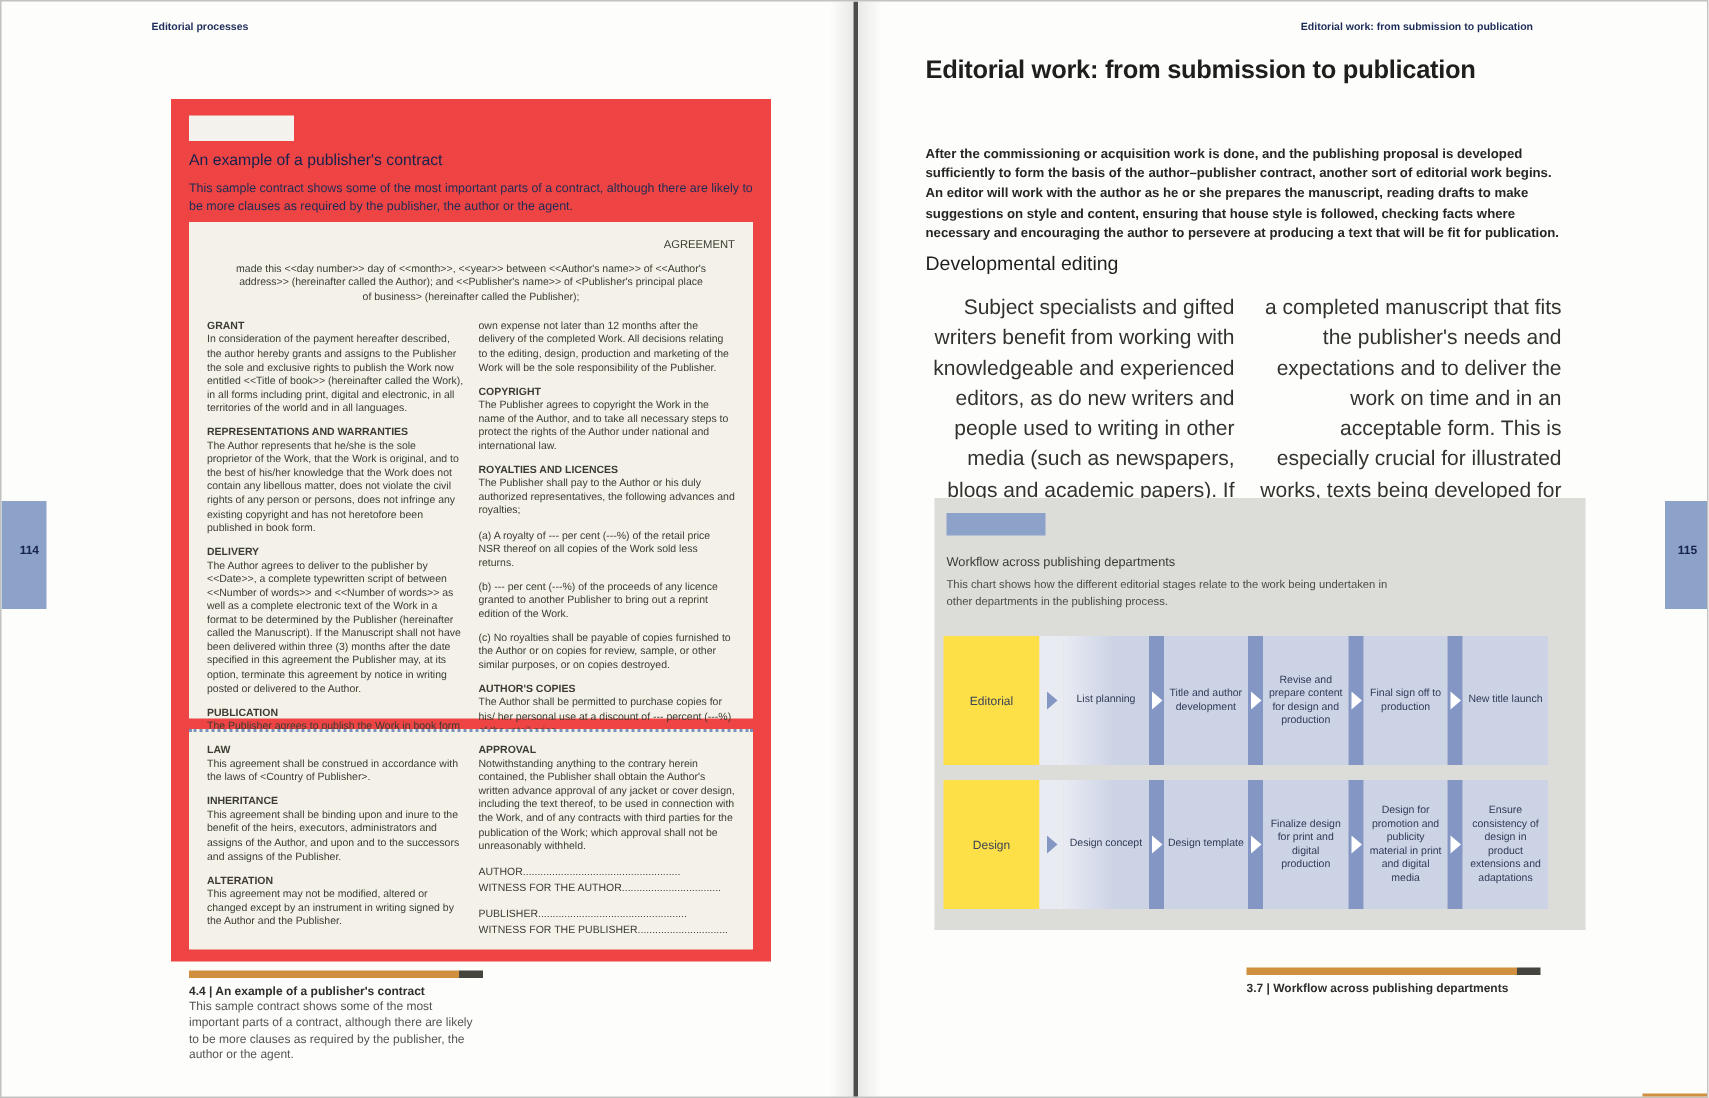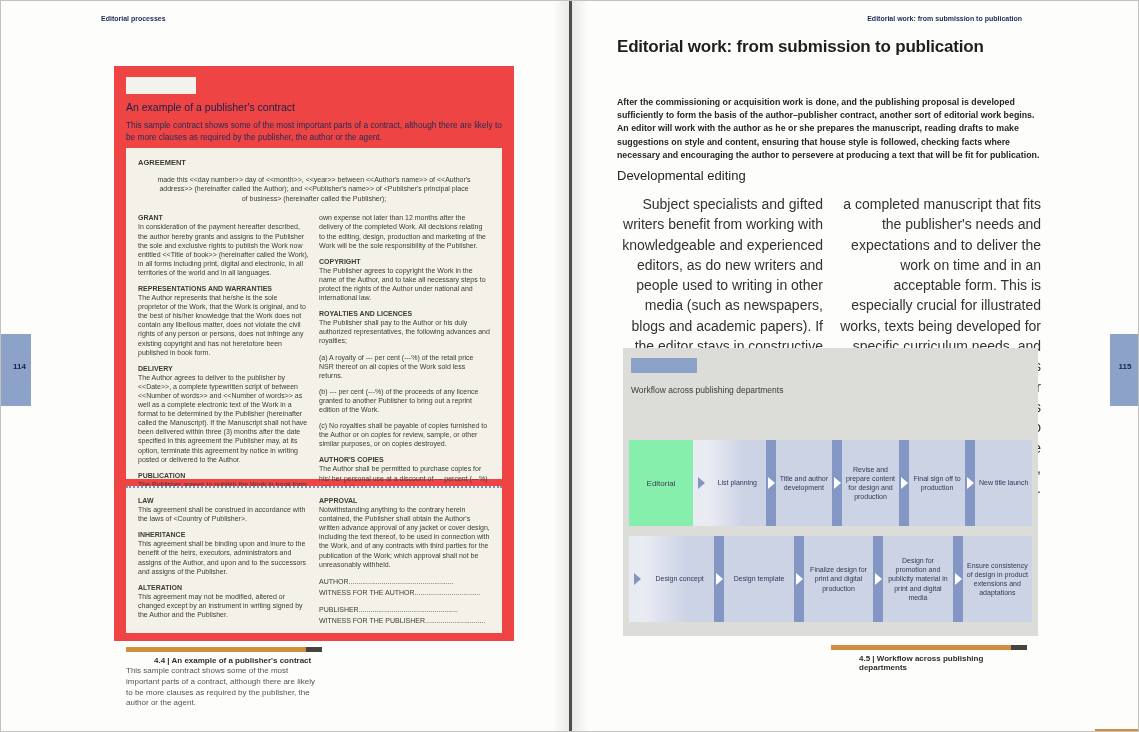--- a/index.html
+++ b/index.html
@@ -26,52 +26,52 @@
 
   
   .blue-panel { left:113px; top:65px; width:400px; height:575px; background:#ef4444; }
   .panel-label { position:absolute; left:12px; top:11px; width:70px; height:17px; background:#f3f2ec; }
   .panel-title { position:absolute; left:12px; top:35px; font-size:10.5px; color:#14224d; }
   .panel-sub { position:absolute; left:12px; top:53px; width:378px; font-size:8.3px; line-height:1.45; color:#1d2c55; }
 
   .contract-card { position:absolute; left:12px; width:376px; background:#f4f2e8; box-sizing:border-box; padding:8px 12px; }
   .card-1 { top:82px; height:331px; }
   .card-2 { top:420px; height:147px; border-top:2px dotted #7b91bd; }
-  .agr-title { text-align:left; font-size:7.5px; font-weight:bold; color:#3c3c33; margin:2px 0 8px; }
+  .agr-title { text-align:right; font-size:7.5px; font-weight:normal; color:#3c3c33; margin:2px 0 8px; }
   .agr-preamble { text-align:center; font-size:7px; line-height:1.35; color:#3c3c33; margin:0 18px 10px; }
   .c-cols { display:flex; gap:10px; }
   .c-col { flex:1; }
   .c-sec { margin-bottom:7px; }
   .c-h { font-size:7px; font-weight:bold; color:#3c3c33; line-height:1.3; }
   .c-h:empty { display:none; }
   .c-b { font-size:7px; line-height:1.3; color:#3c3c33; }
   .sig { font-size:7px; line-height:1.6; color:#3c3c33; white-space:nowrap; overflow:hidden; }
 
   
   .cap-bar { height:5px; background:linear-gradient(to right, #d08f3e 92%, #45453d 92%); }
-  .cap-title { font-size:8px; font-weight:bold; color:#2e2e2a; margin-top:4px;margin-left:28px; }
+  .cap-title { font-size:8px; font-weight:bold; color:#2e2e2a; margin-top:4px; }
   .cap-body { font-size:8px; line-height:1.35; color:#55554f; margin-top:1px; }
   .cap-44 { left:125px; top:646px; width:196px; }
   .cap-45 { left:830px; top:644px; width:196px; }
 
   
   .rp-title { left:616px; top:36px; width:430px; font-size:17px; font-weight:bold; color:#1e1e1b; letter-spacing:-0.2px; }
   .rp-intro { left:616px; top:95px; width:426px; font-size:8.8px; font-weight:bold; line-height:1.5; color:#262622; }
   .rp-sec-head { left:616px; top:167px; font-size:13px; font-weight:normal; color:#1e1e1b; }
   .rp-cols { left:616px; top:193px; width:424px; display:flex; gap:12px; }
   .rp-col { flex:1; font-size:14px; line-height:1.45; color:#33332e;text-align:right; }
 
   
-  .dgm-panel { left:622px; top:347px; width:415px; height:288px; background:#dcdcd9; }
+  .dgm-panel { left:622px; top:331px; width:415px; height:288px; background:#dcdcd9;padding-left:19px; }
   .dgm-label { position:absolute; left:8px; top:10px; width:66px; height:15px; background:#8da2c9; }
   .dgm-title { position:absolute; left:8px; top:37px; font-size:8.5px; color:#3a3a35; }
   .dgm-desc { position:absolute; left:8px; top:53px; width:310px; font-size:7.5px; line-height:1.4; color:#4c4c46; }
   .flow-rows { position:absolute; left:6px; top:92px; width:403px; }
   .flow-row { display:flex; height:86px; margin-bottom:10px; }
-  .flow-dept { width:64px; background:#86efac; display:flex; align-items:center; justify-content:center;
+  .flow-dept { width:64px; background:#fde047; display:flex; align-items:center; justify-content:center;
                font-size:8px; color:#3c4356; }
   .flow-gap { width:16px; background:#e9ebf3; display:flex; align-items:center; justify-content:center; }
   .flow-gap .tri { width:0; height:0; border-left:7px solid #8396c4; border-top:6px solid transparent; border-bottom:6px solid transparent; }
   .flow-step { flex:1; background:#ccd3e5; display:flex; align-items:center; justify-content:center;
                text-align:center; font-size:7px; line-height:1.3; color:#2f3a56; padding:2px 3px; box-sizing:border-box; }
   .flow-step.first { background:linear-gradient(to right, #e9ebf3, #ccd3e5 60%); }
   .flow-bar { width:10px; background:#8396c4; position:relative; }
   .flow-bar .tri { position:absolute; left:2px; top:50%; margin-top:-6px; width:0; height:0;
                    border-left:7px solid #ffffff; border-top:6px solid transparent; border-bottom:6px solid transparent; }
 </style>
@@ -187,20 +187,21 @@
   <div class="abs rp-intro">After the commissioning or acquisition work is done, and the publishing proposal is developed sufficiently to form the basis of the author–publisher contract, another sort of editorial work begins. An editor will work with the author as he or she prepares the manuscript, reading drafts to make suggestions on style and content, ensuring that house style is followed, checking facts where necessary and encouraging the author to persevere at producing a text that will be fit for publication.</div>
   <div class="abs rp-sec-head">Developmental editing</div>
   <div class="abs rp-cols">
     <div class="rp-col">Subject specialists and gifted writers benefit from working with knowledgeable and experienced editors, as do new writers and people used to writing in other media (such as newspapers, blogs and academic papers). If the editor stays in constructive (but not too intrusive) dialogue with the author throughout the writing of a book, the author is far more likely to deliver</div>
     <div class="rp-col">a completed manuscript that fits the publisher's needs and expectations and to deliver the work on time and in an acceptable form. This is especially crucial for illustrated works, texts being developed for specific curriculum needs, and books when a team of authors are working on one book or series of books. At various stages the manuscript may also be sent out to others in the company, or to outside experts, for review and comment.</div>
   </div>
 
   <div class="abs dgm-panel">
     <div class="dgm-label"></div>
     <div class="dgm-title">Workflow across publishing departments</div>
+    <div class="dgm-desc">This chart shows how the different editorial stages relate to the work being undertaken in other departments in the publishing process.</div>
 
     <div class="flow-rows">
 
       <div class="flow-row">
         <div class="flow-dept">Editorial</div>
         <div class="flow-gap">
             <span class="tri"></span>
           </div>
         <div class="flow-step first">List planning</div>
         <div class="flow-bar">
@@ -215,20 +216,21 @@
             <span class="tri"></span>
           </div>
         <div class="flow-step">Final sign off to production</div>
         <div class="flow-bar">
             <span class="tri"></span>
           </div>
         <div class="flow-step">New title launch</div>
       </div>
 
       <div class="flow-row">
+        <div class="flow-dept">Design</div>
         <div class="flow-gap">
             <span class="tri"></span>
           </div>
         <div class="flow-step first">Design concept</div>
         <div class="flow-bar">
             <span class="tri"></span>
           </div>
         <div class="flow-step">Design template</div>
         <div class="flow-bar">
             <span class="tri"></span>
@@ -245,18 +247,18 @@
       </div>
     </div>
   </div>
 
   <div class="abs page-tab tab-right">
     <div class="num">115</div>
   </div>
 
   <div class="abs cap-45">
     <div class="cap-bar"></div>
-    <div class="cap-title">4.5  |  Workflow across publishing departments</div>
+    <div class="cap-title">3.7  |  Workflow across publishing departments</div>
   </div>
 
   <div class="abs corner-strip"></div>
 
 </div>
 
 </body></html>

